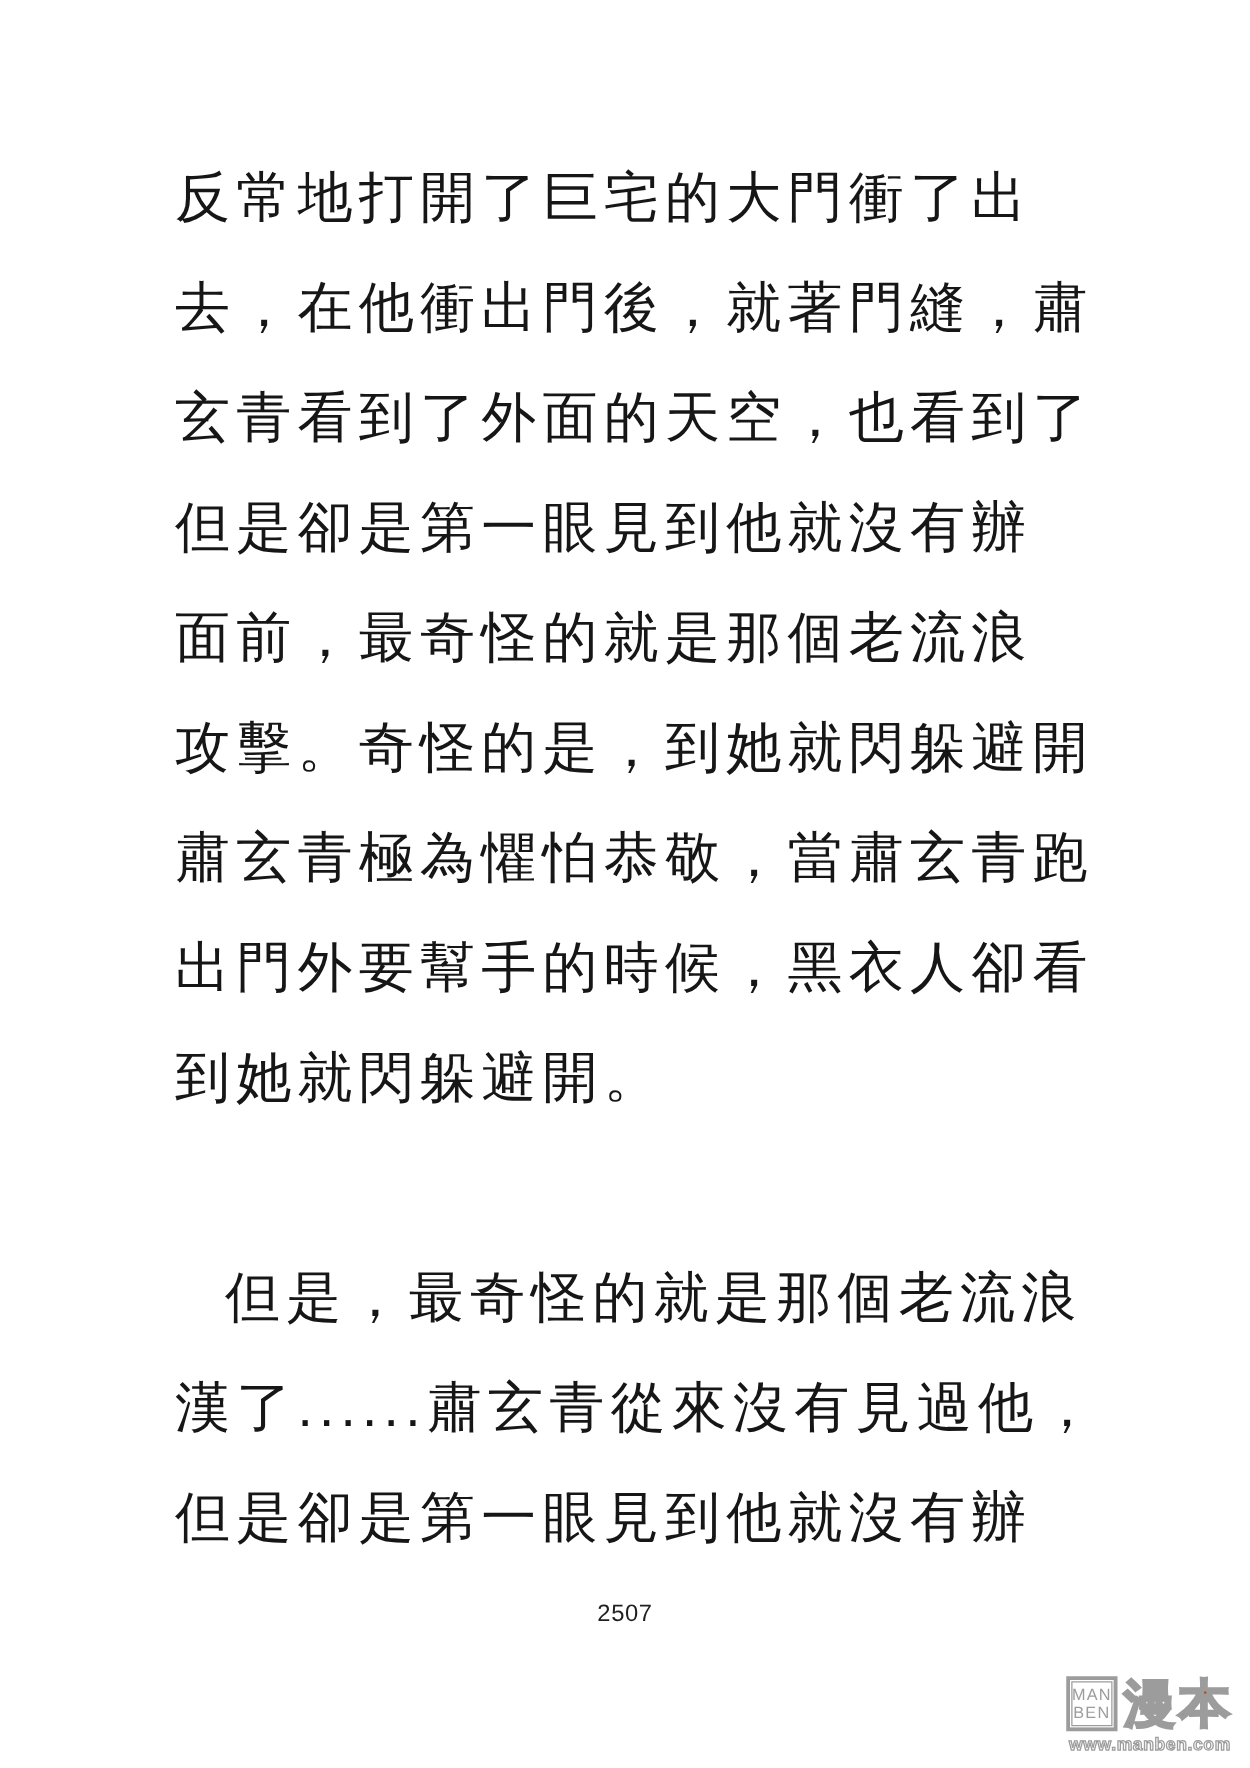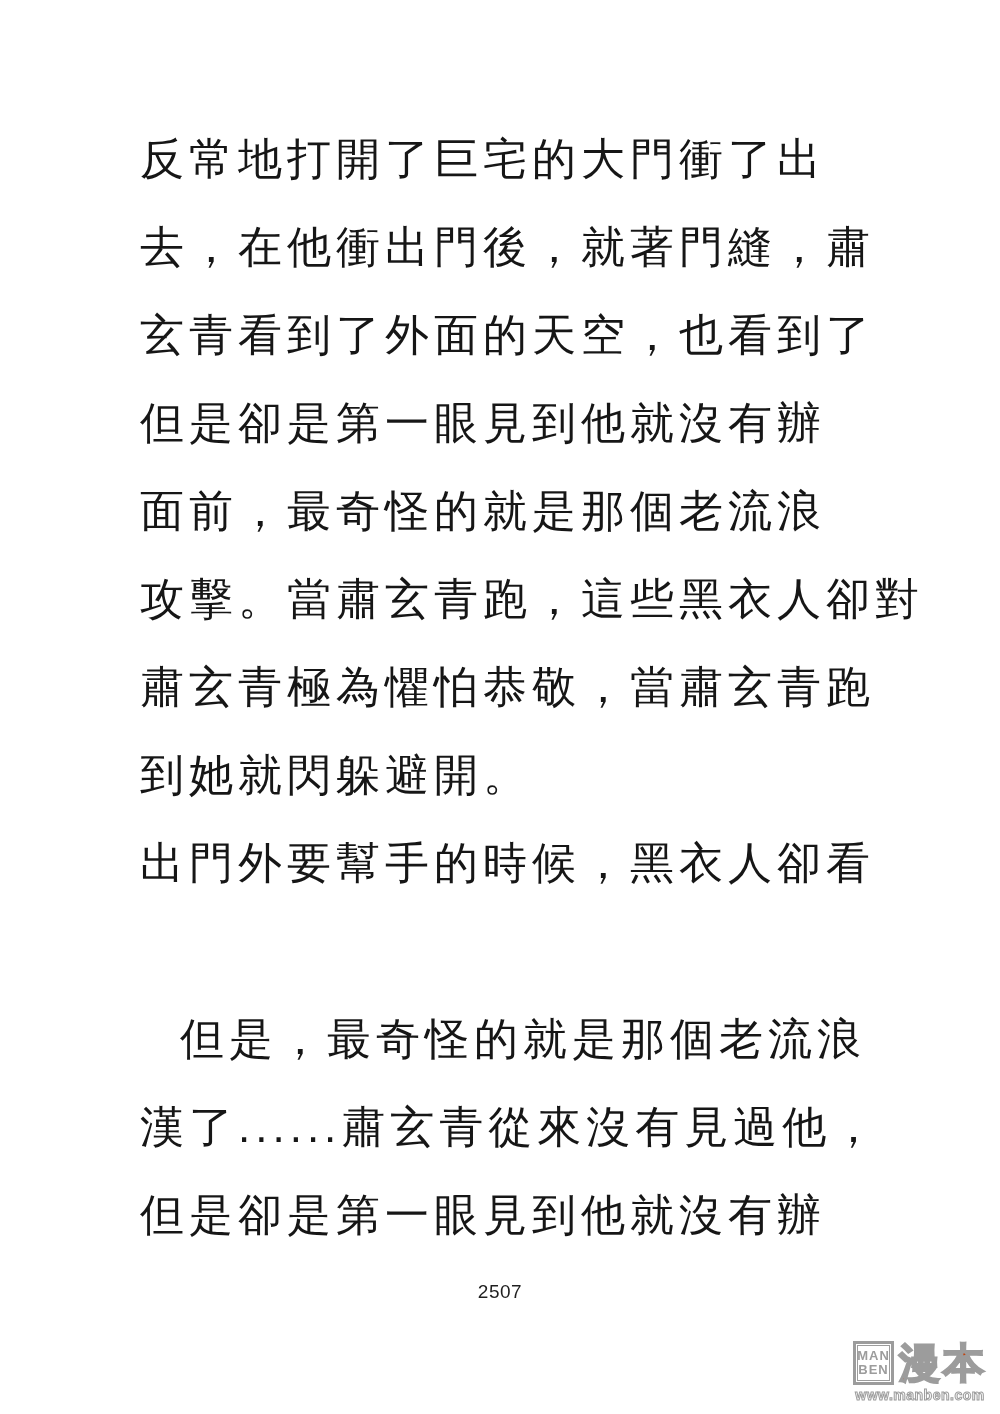--- a/index.html
+++ b/index.html
@@ -55,21 +55,21 @@
   }
   .wm-box {
     width: 41px;
     height: 44px;
     border: 3px solid #9c9c9c;
     box-shadow: inset 0 0 0 1px #ffffff, inset 0 0 0 2px #9c9c9c;
     display: flex;
     flex-direction: column;
     align-items: center;
     justify-content: center;
-    font-weight: 700;
+    font-weight: 400;
     font-size: 13px;
     line-height: 14px;
     letter-spacing: 1px;
     color: #9c9c9c;
   }
   .wm-cjk {
     font-size: 41px;
     font-weight: 700;
     letter-spacing: 3px;
     color: #c2410c;
@@ -89,24 +89,24 @@
 <body>
 
 <div class="page">
 
   <div class="text-block">
     <div class="line">反常地打開了巨宅的大門衝了出</div>
     <div class="line">去，在他衝出門後，就著門縫，肅</div>
     <div class="line">玄青看到了外面的天空，也看到了</div>
     <div class="line">但是卻是第一眼見到他就沒有辦</div>
     <div class="line">面前，最奇怪的就是那個老流浪</div>
-    <div class="line">攻擊。當肅玄青跑，這些黑衣人卻對</div>
+    <div class="line">攻擊。奇怪的是，到她就閃躲避開</div>
     <div class="line">肅玄青極為懼怕恭敬，當肅玄青跑</div>
+    <div class="line">出門外要幫手的時候，黑衣人卻看</div>
     <div class="line">到她就閃躲避開。</div>
-    <div class="line">出門外要幫手的時候，黑衣人卻看</div>
     <div class="line para-start indent">但是，最奇怪的就是那個老流浪</div>
     <div class="line">漢了......肅玄青從來沒有見過他，</div>
     <div class="line">但是卻是第一眼見到他就沒有辦</div>
   </div>
 
   <div class="page-number">2507</div>
 
   <div class="watermark">
     <div class="wm-top">
       <div class="wm-box">

